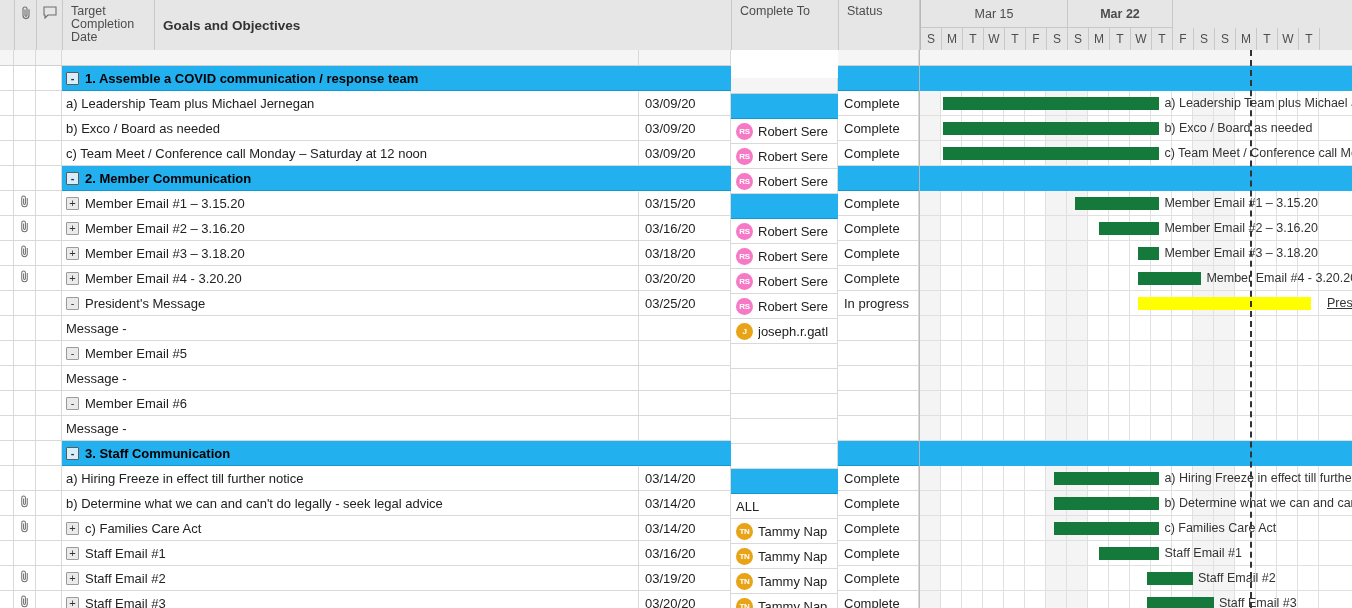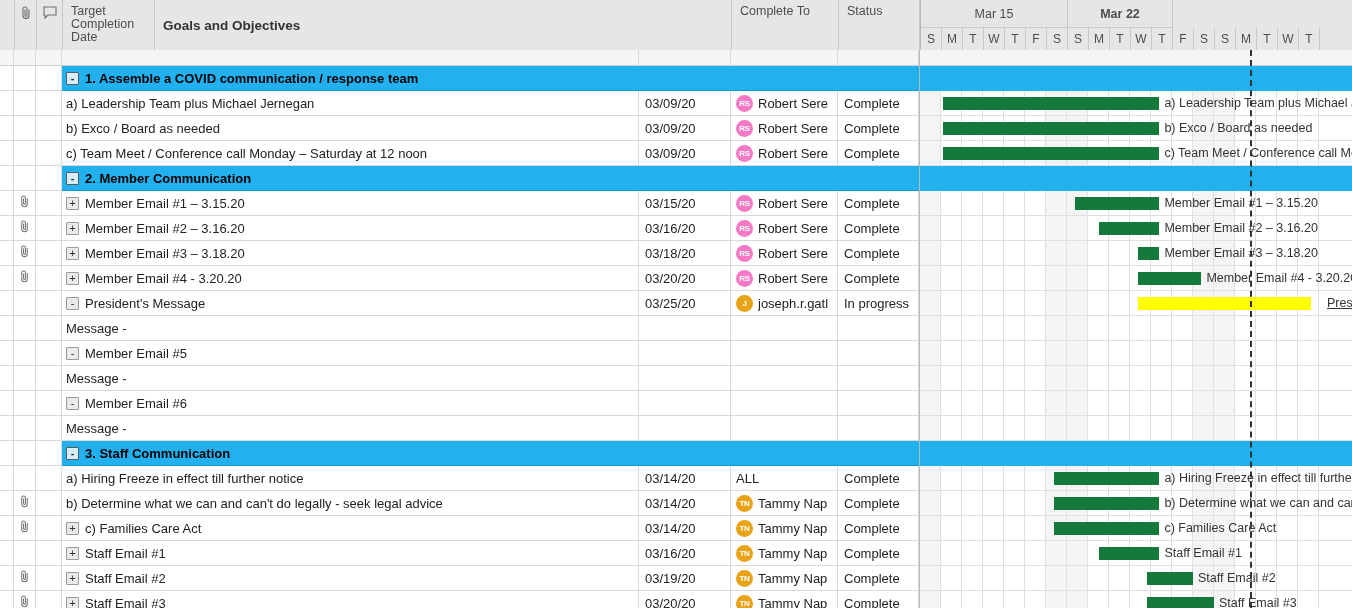--- a/index.html
+++ b/index.html
@@ -67,21 +67,21 @@
     border-bottom: 1px solid #d9d9d9;
     height: 25px;
     display: flex; align-items: center;
     font-size: 13px;
     overflow: hidden; white-space: nowrap;
     padding: 0 5px;
   }
   .cell.c-rownum, .cell.c-clip, .cell.c-note { justify-content: center; padding: 0; }
   .cell.c-goals { padding-left: 4px; }
   .cell.c-date { padding-left: 6px; }
-  .cell.c-assign { padding-left: 5px; }
+  .cell.c-assign { padding-left: 5px; margin-top: 28px; }
   .cell.c-status { padding-left: 6px; }
 
   .row.spacer .cell { background: #f5f5f5; border-bottom: 1px solid #d0d0d0; height: 16px; }
   .row.spacer { height: 16px; }
 
   .row.group .cell { background: #23b0ef; color: #000; font-weight: bold; border-right-color:#23b0ef; border-bottom-color:#0f9ad6;}
   .row.group .cell.c-rownum, .row.group .cell.c-clip, .row.group .cell.c-note { background:#fff; border-right-color:#d9d9d9; border-bottom-color:#d9d9d9;}
 
   
   .ind0 { padding-left: 4px; }

